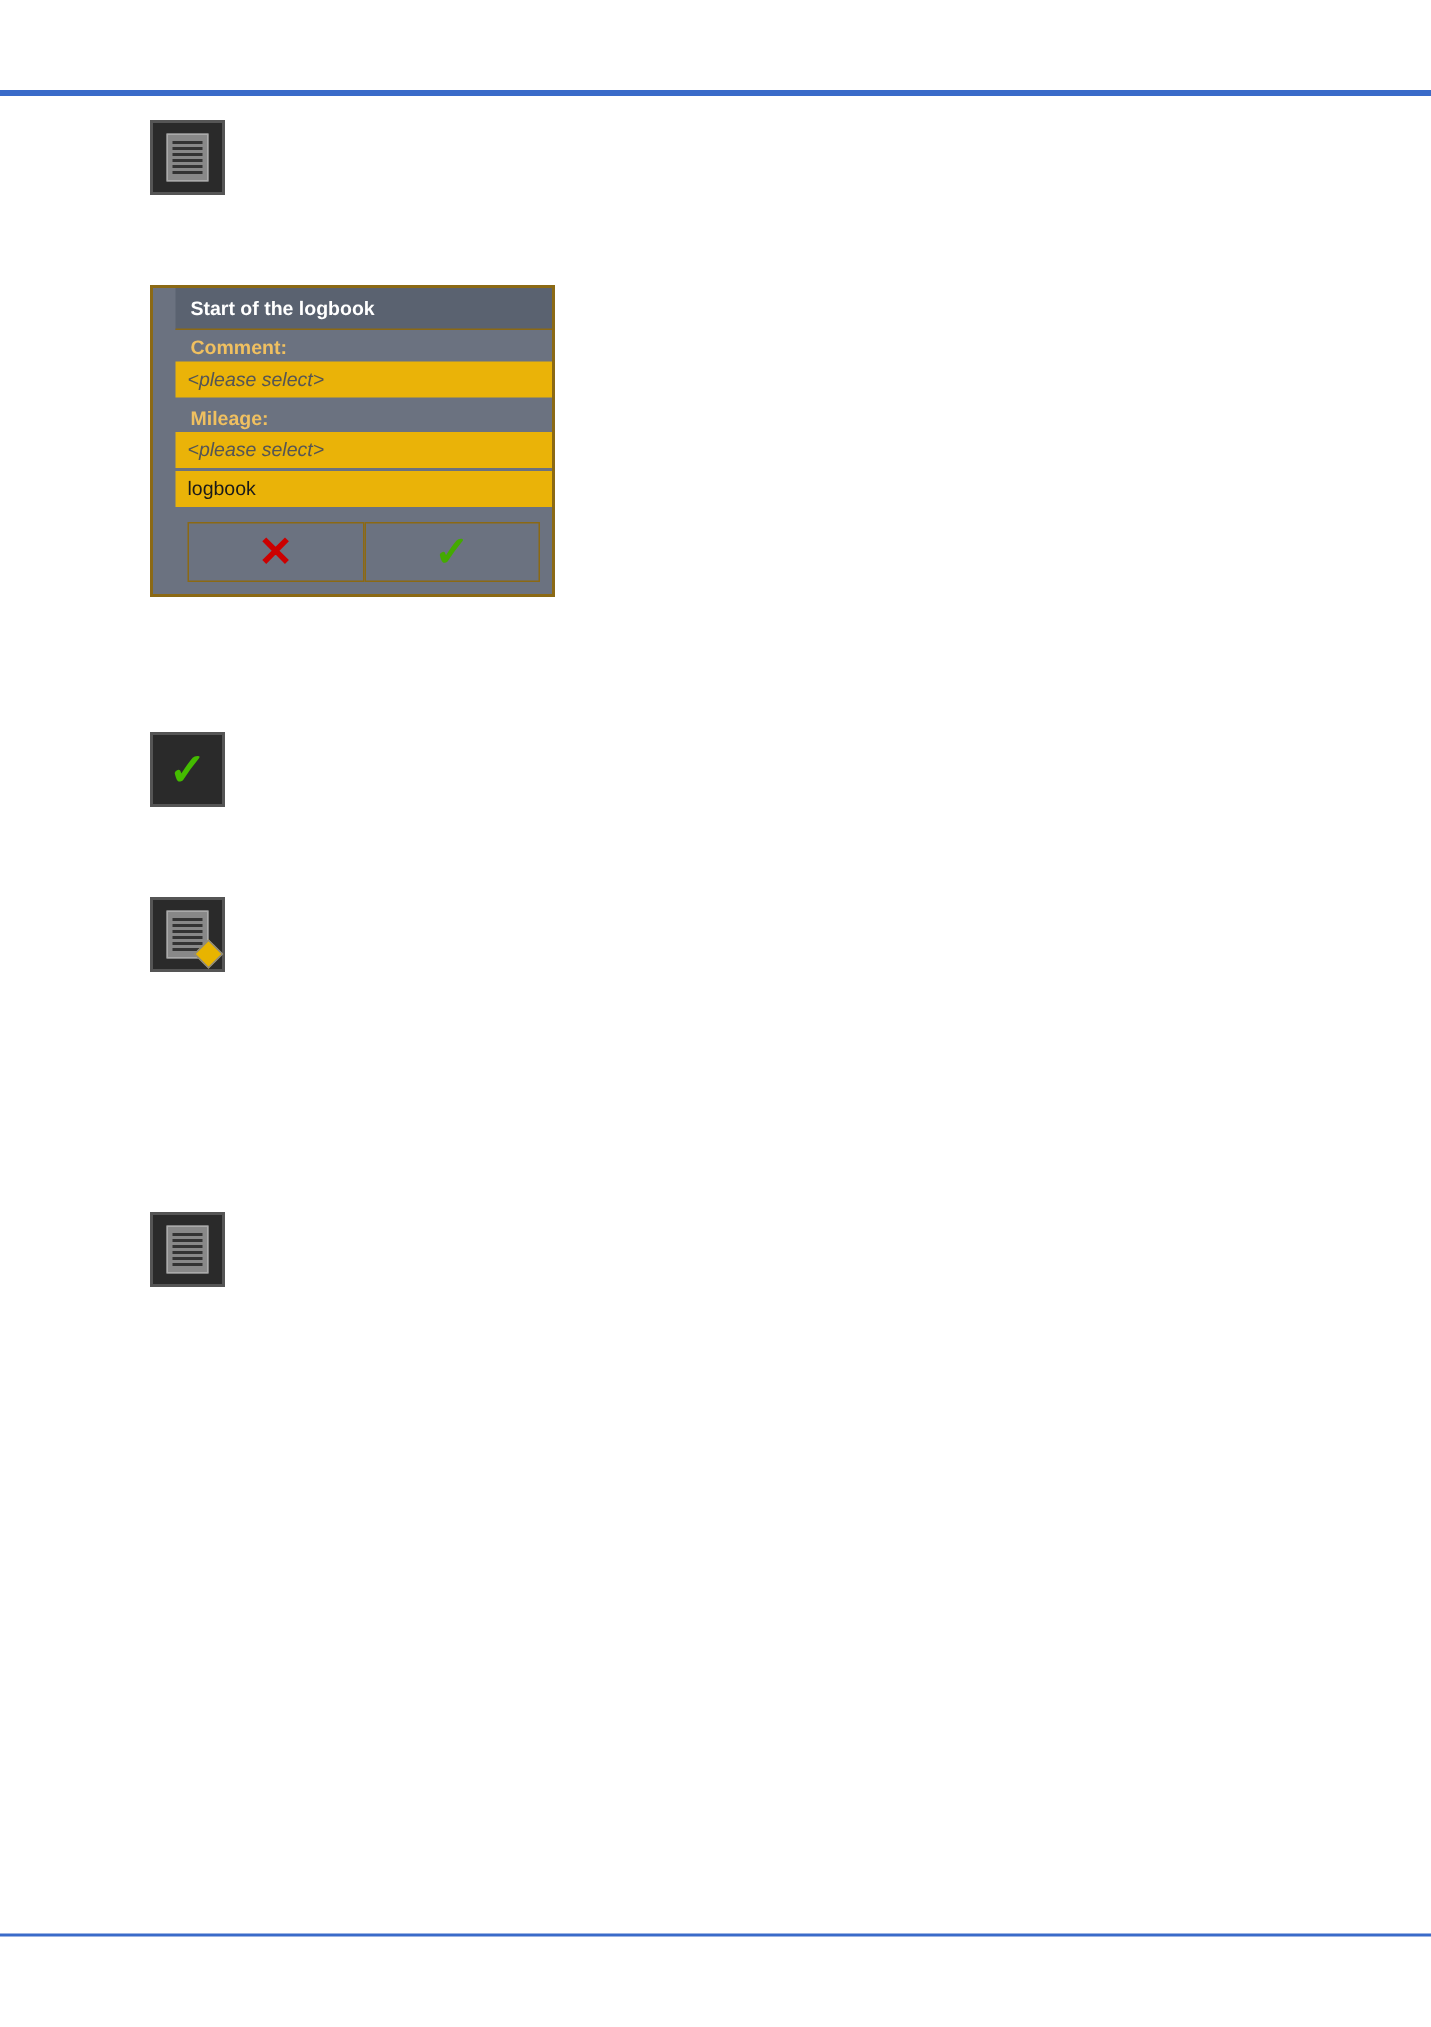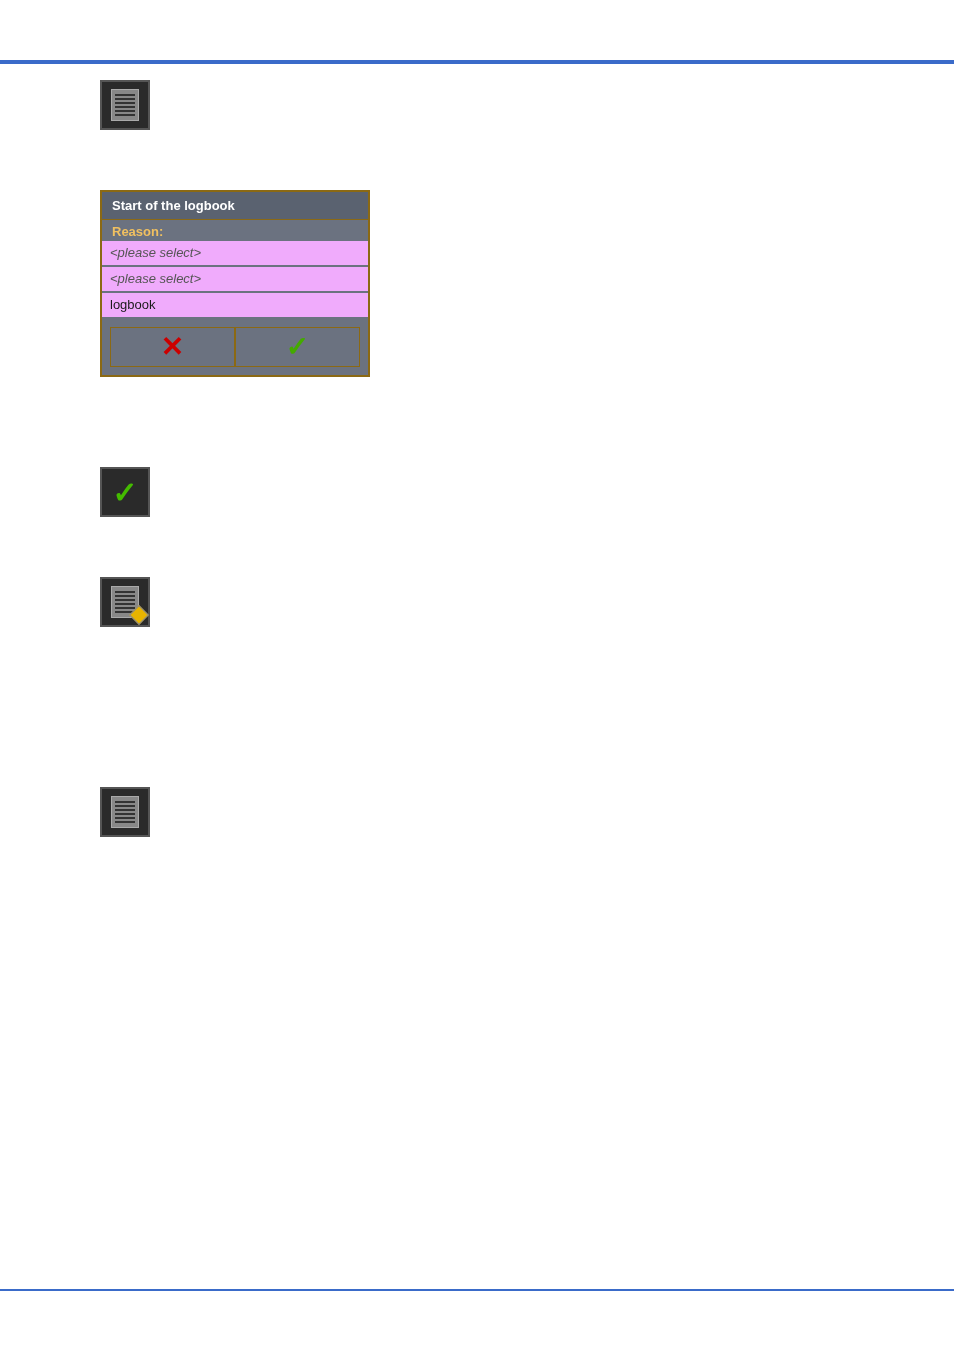--- a/index.html
+++ b/index.html
@@ -108,40 +108,41 @@
       transform: rotate(-45deg);
     }
 
     
     .dialog-box {
       width: 270px;
       border: 2px solid #8b6914;
       background: #6b7280;
       margin-bottom: 30px;
       margin-left: 60px;
+      padding-left: 15px;
     }
 
     .dialog-title {
       background: #5a6270;
       color: #ffffff;
       font-weight: bold;
       font-size: 13px;
       padding: 6px 10px;
       border-bottom: 1px solid #8b6914;
     }
 
     .dialog-field-label {
       color: #f0c060;
       font-weight: bold;
       font-size: 13px;
       padding: 4px 10px 2px 10px;
     }
 
     .dialog-field-value {
-      background: #f0abfc;
+      background: #eab308;
       color: #333;
       font-size: 13px;
       padding: 4px 8px;
       margin: 0 0 2px 0;
       min-height: 24px;
     }
 
     .dialog-field-value.please-select {
       color: #555;
       font-style: italic;
@@ -227,23 +228,24 @@
     <div class="icon-block">
       <div class="logbook-icon"></div>
     </div>
   </div>
 
   <div class="section-gap-small"></div>
 
   <div class="dialog-box">
     <div class="dialog-title">Start of the logbook</div>
 
-    <div class="dialog-field-label">Reason:</div>
+    <div class="dialog-field-label">Comment:</div>
     <div class="dialog-field-value please-select">&lt;please select&gt;</div>
 
+    <div class="dialog-field-label">Mileage:</div>
     <div class="dialog-field-value please-select">&lt;please select&gt;</div>
 
     <div class="dialog-field-value business-value">logbook</div>
 
     <div class="dialog-buttons">
       <div class="dialog-btn">
         <span class="cancel-x">✕</span>
       </div>
       <div class="dialog-btn">
         <span class="confirm-check">✓</span>

